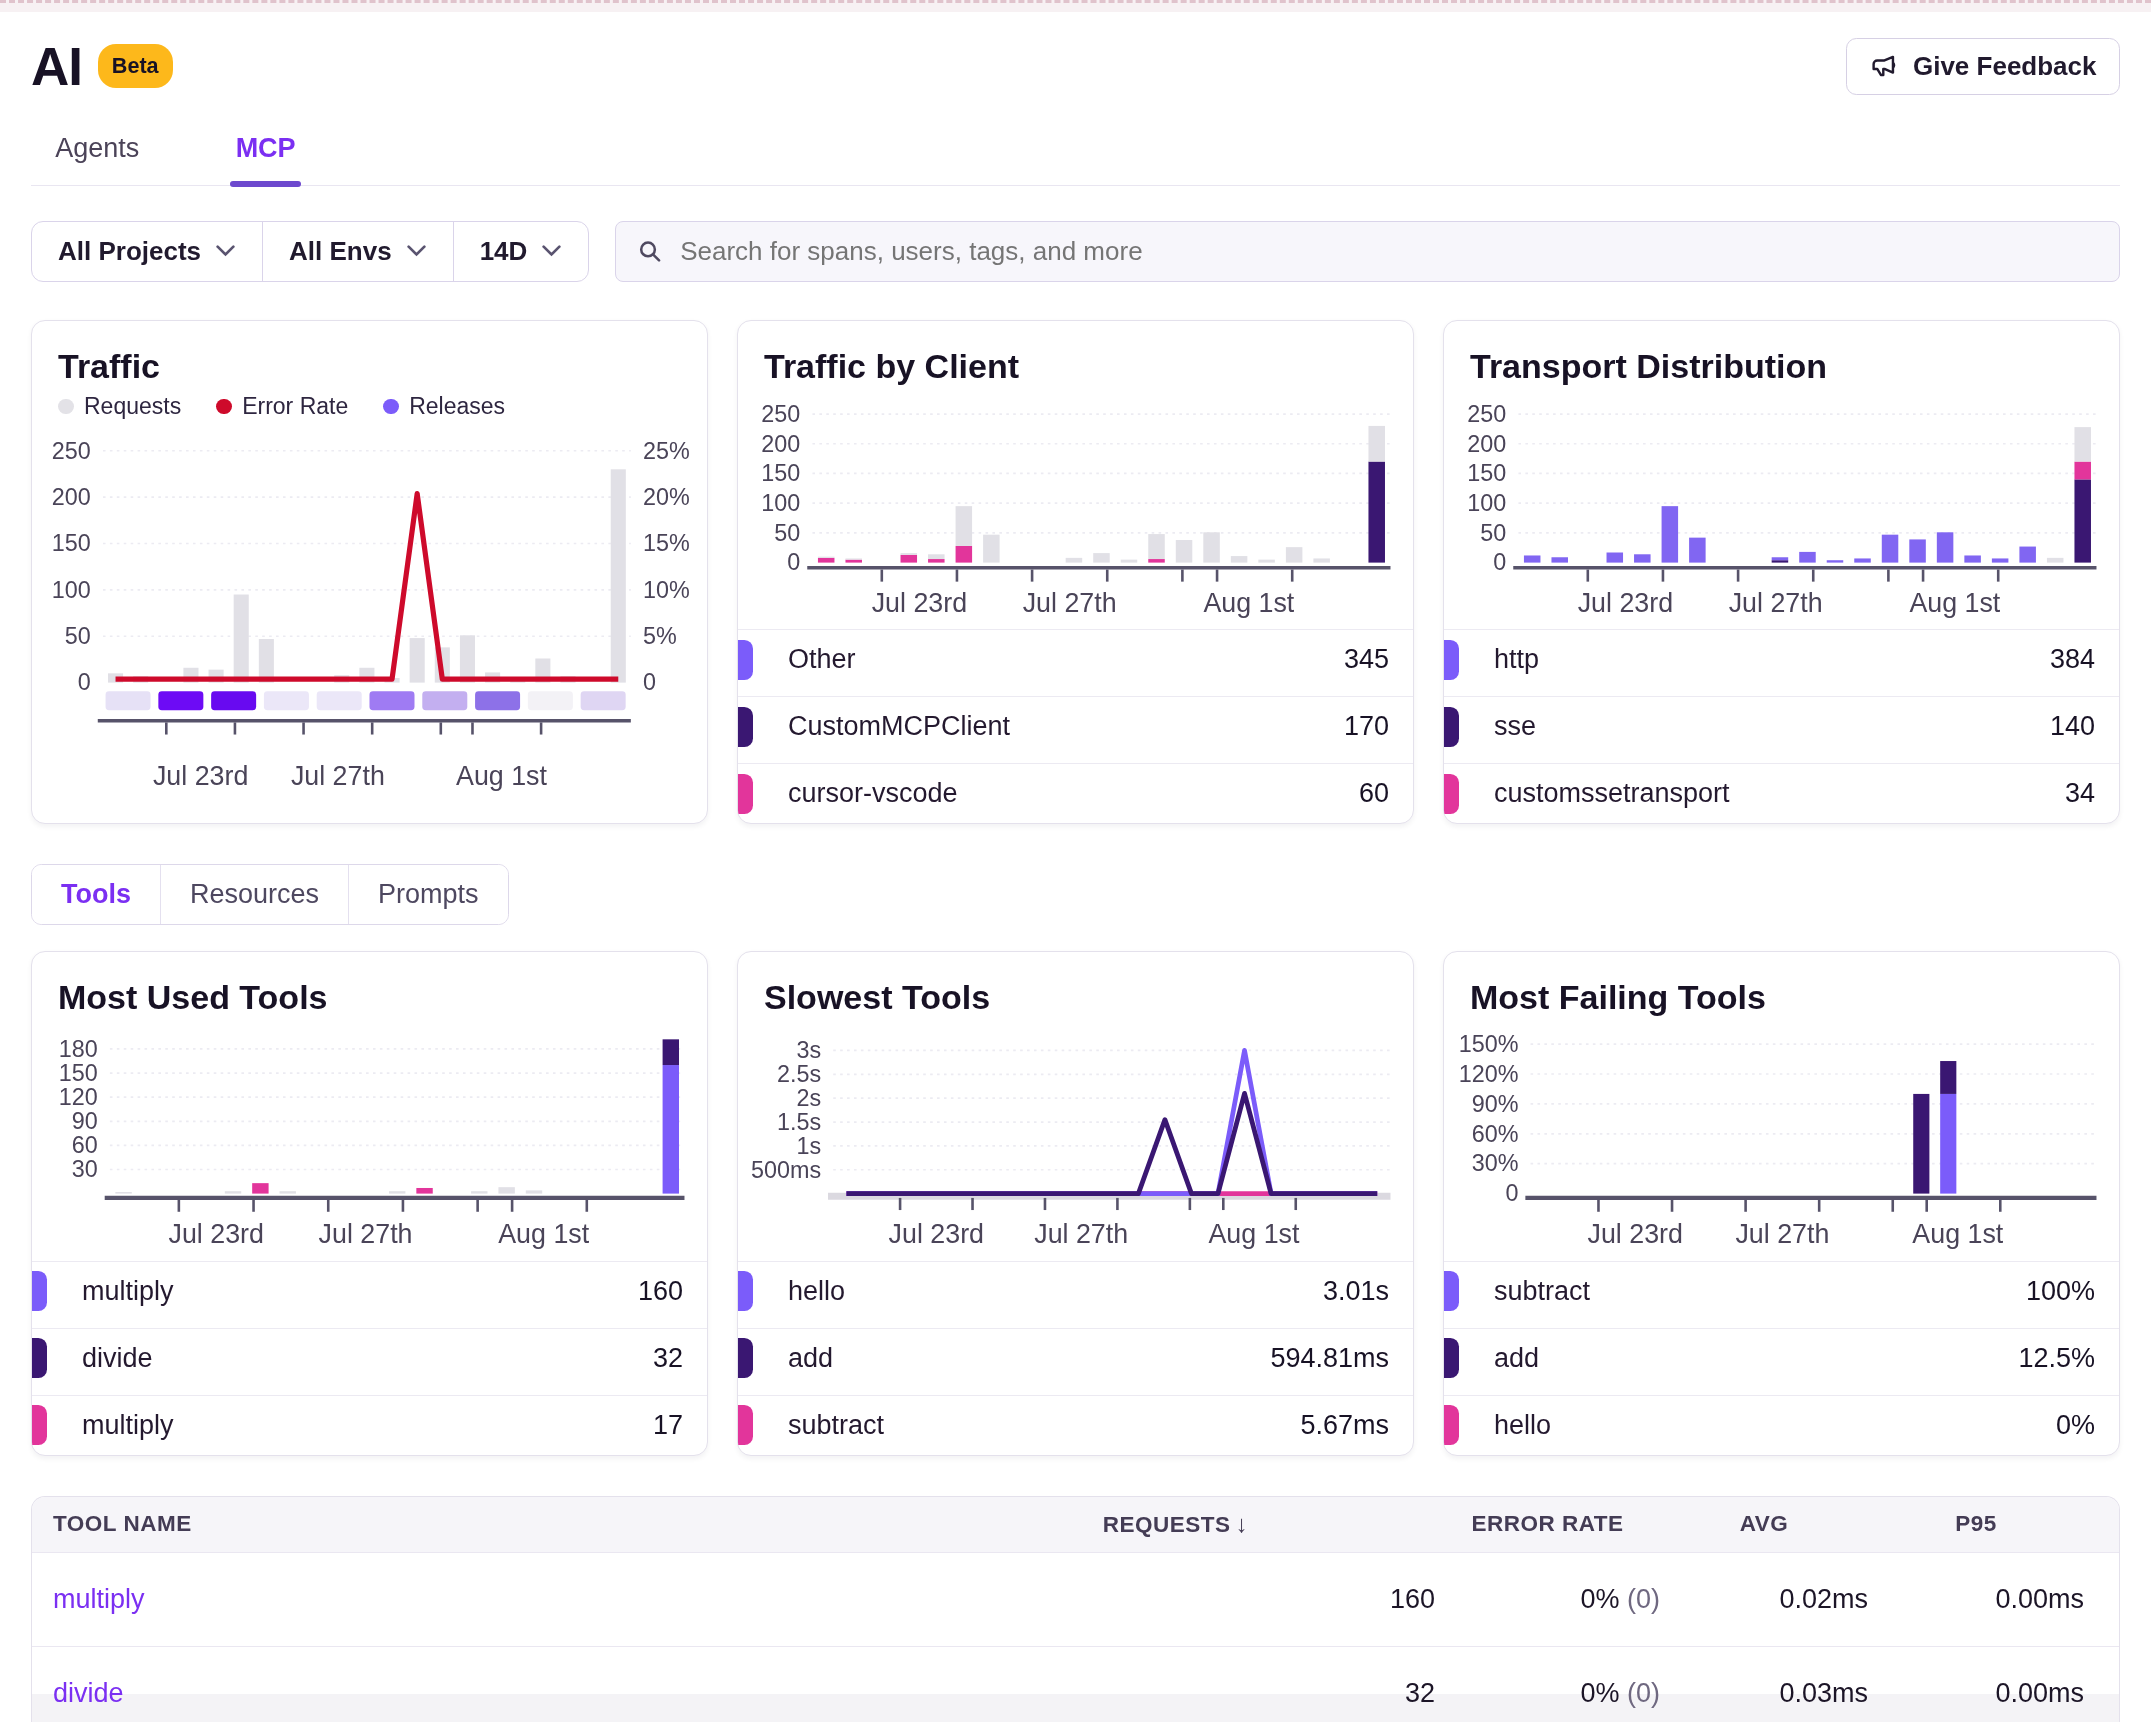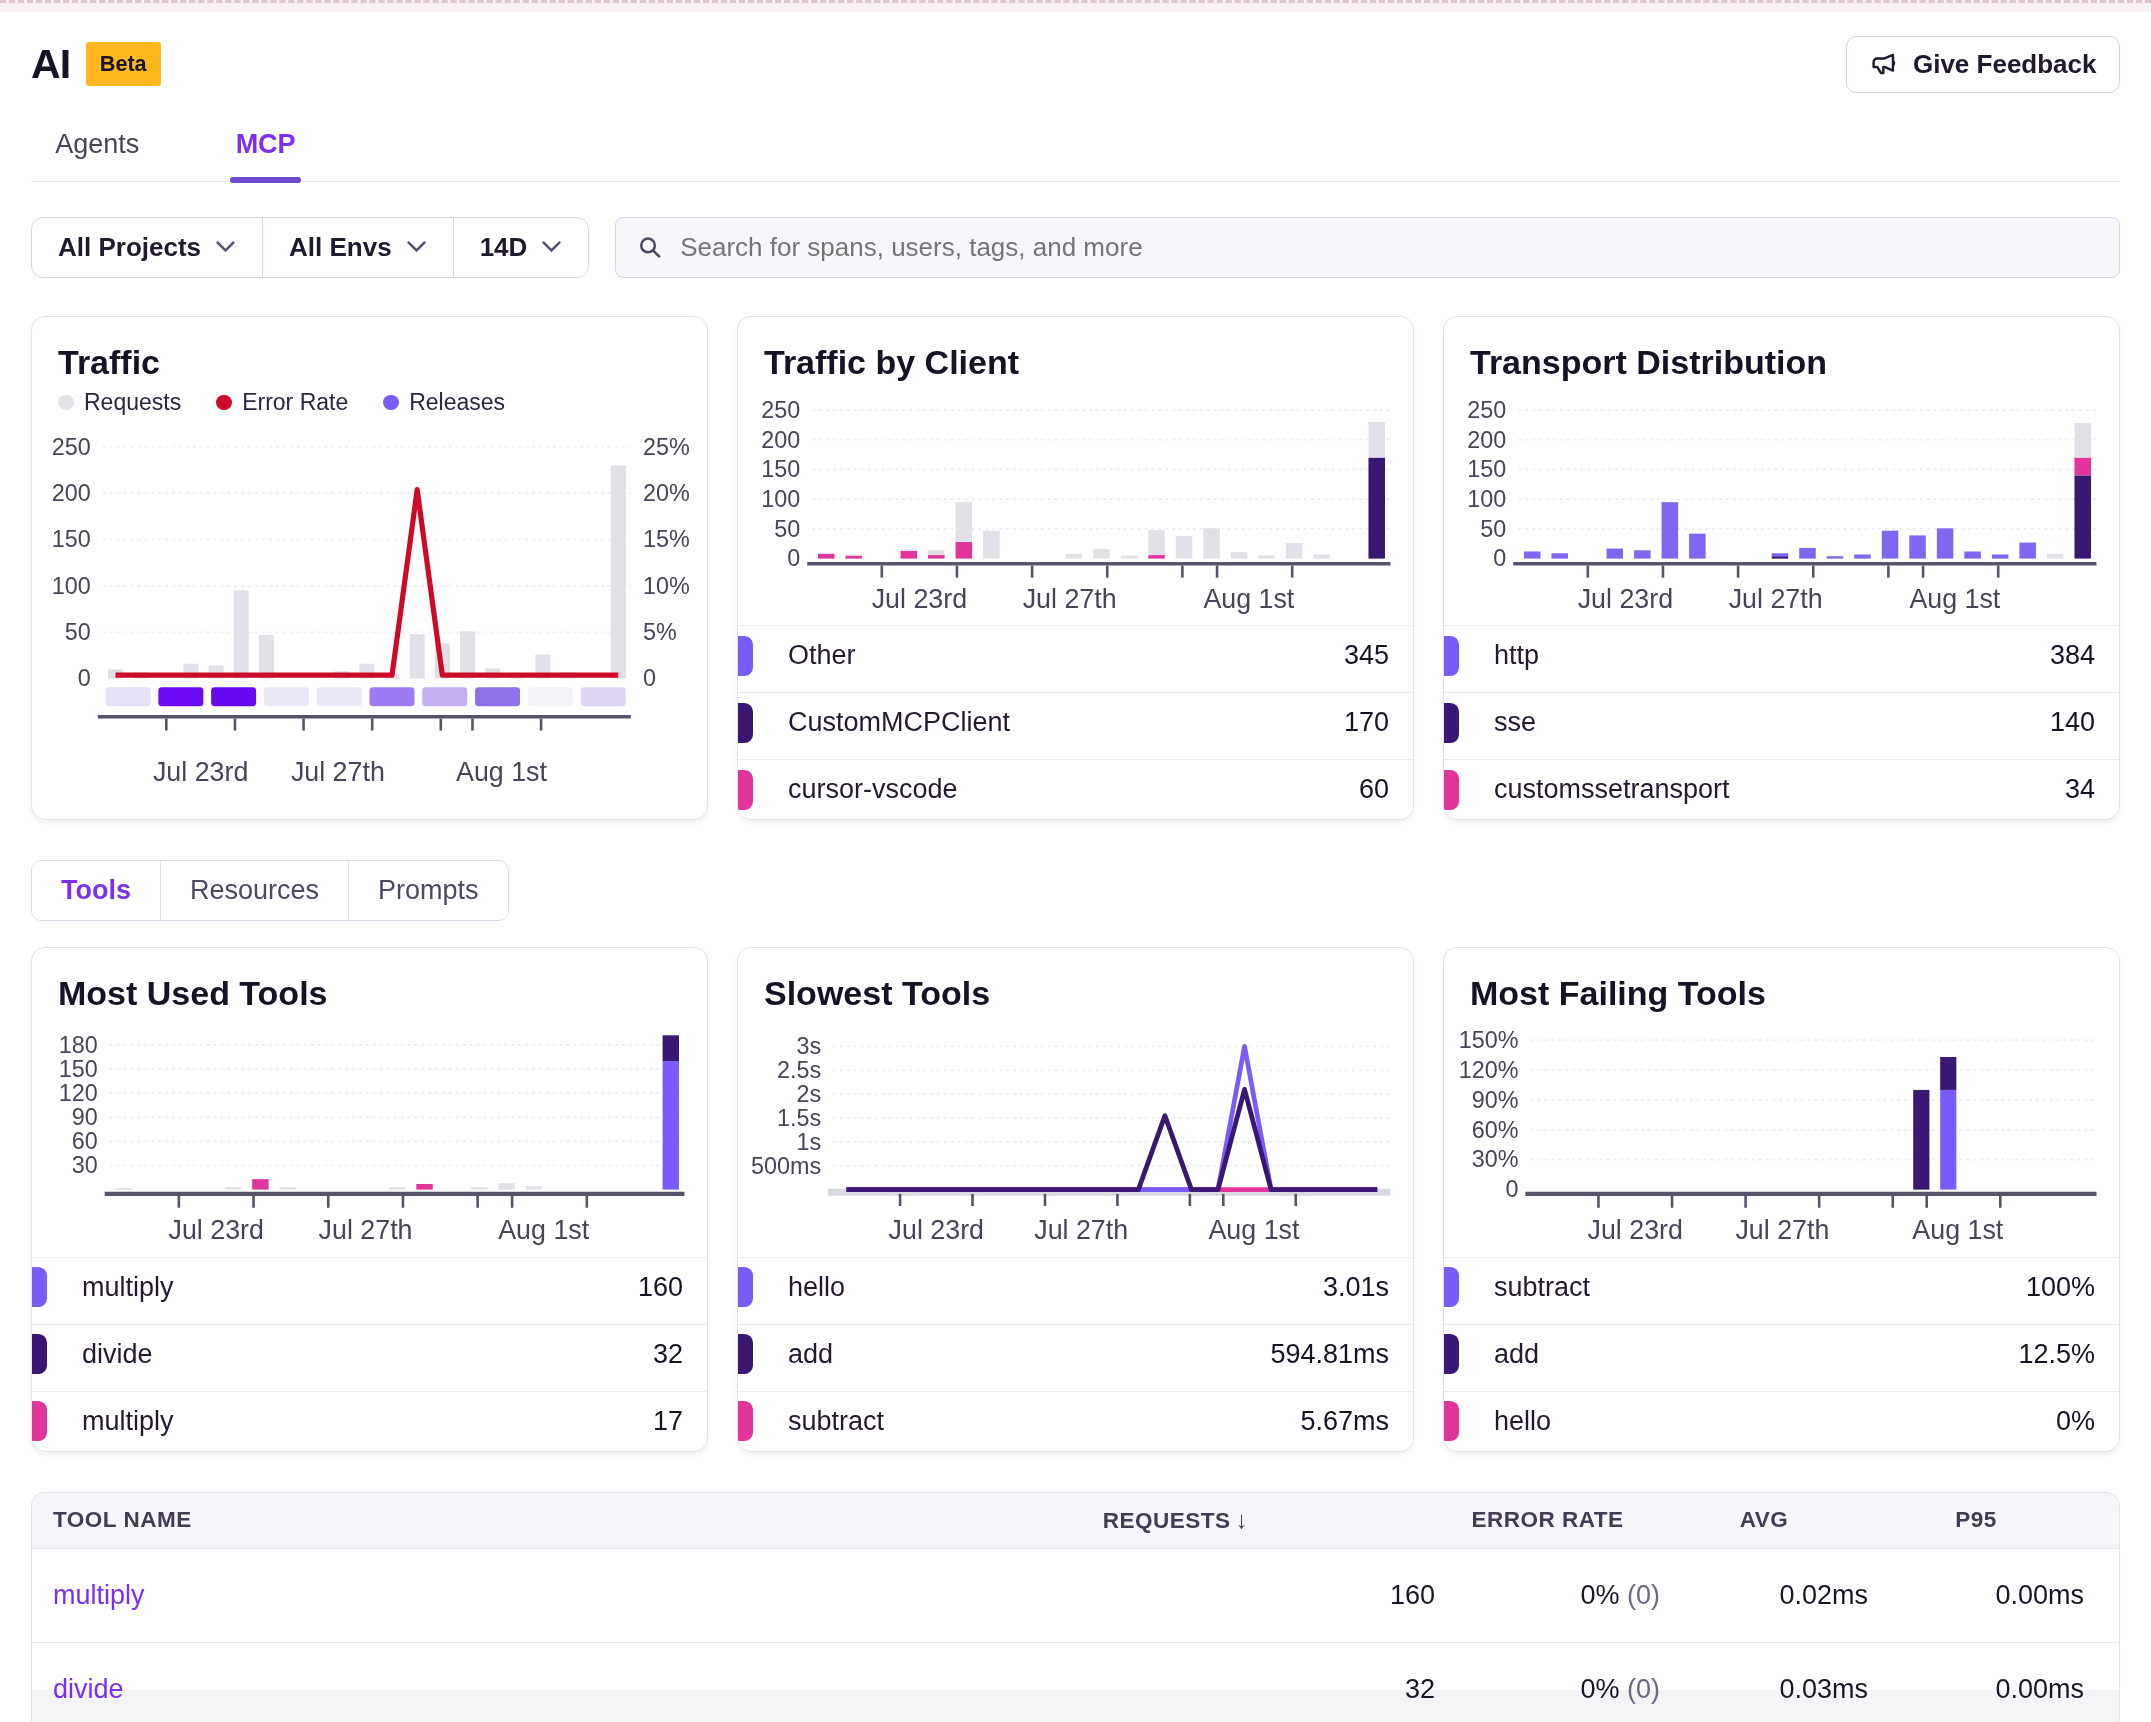--- a/index.html
+++ b/index.html
@@ -2,22 +2,22 @@
 <html style="font-size:14px"><head>
 <meta charset="utf-8">
 <style>
   html,body{margin:0;padding:0}
   body{width:2151px;height:1722px;overflow:hidden;background:#fff;color:#181225;
        font-family:"Liberation Sans",sans-serif;}
   .banner{height:8.6px;background:#F7F1F3;border-top:3.5px dashed #E0C3CC}
   .page{padding:0 31px;position:relative}
   
   .hdr{display:flex;align-items:center;margin-top:24px}
-  .logo{font-size:41px;font-weight:800;letter-spacing:-0.9px;color:#181225}
-  .beta{background:#FDB81B;color:#181225;border-radius:3px;padding:9px 14px;font-size:21.6px;font-weight:700;margin-left:15.6px}
+  .logo{font-size:53px;font-weight:800;letter-spacing:-0.9px;color:#181225}
+  .beta{background:#FDB81B;color:#181225;border-radius:18px;padding:9px 14px;font-size:21.6px;font-weight:700;margin-left:15.6px}
   .fb{margin-left:auto;display:flex;gap:14px;align-items:center;border:1.7px solid #D6D0E4;border-radius:10.4px;
       padding:12px 22.5px;font-size:26px;font-weight:700;color:#211A2E;background:#fff;cursor:pointer}
   .tabs{display:flex;gap:86px;margin-top:26px;border-bottom:1.7px solid #E9E6F1;padding-left:19px}
   .tab{font-size:27px;color:#4B4358;padding:10.4px 5.2px 21px;position:relative;cursor:pointer}
   .tab.active{color:#7B2FF2;font-weight:700}
   .tab.active::after{content:"";position:absolute;left:0;right:0;bottom:-1.7px;height:5.2px;background:#6D49CE;border-radius:3.5px}
   
   .frow{display:flex;margin-top:35px;align-items:stretch}
   .seg{display:flex;border:1.7px solid #DAD4EA;border-radius:12px;overflow:hidden;background:#fff}
   .seg .s{display:flex;align-items:center;gap:14px;padding:14px 26px;font-size:26px;font-weight:700;color:#211A2E;border-left:1.7px solid #DAD4EA;cursor:pointer;white-space:nowrap}

